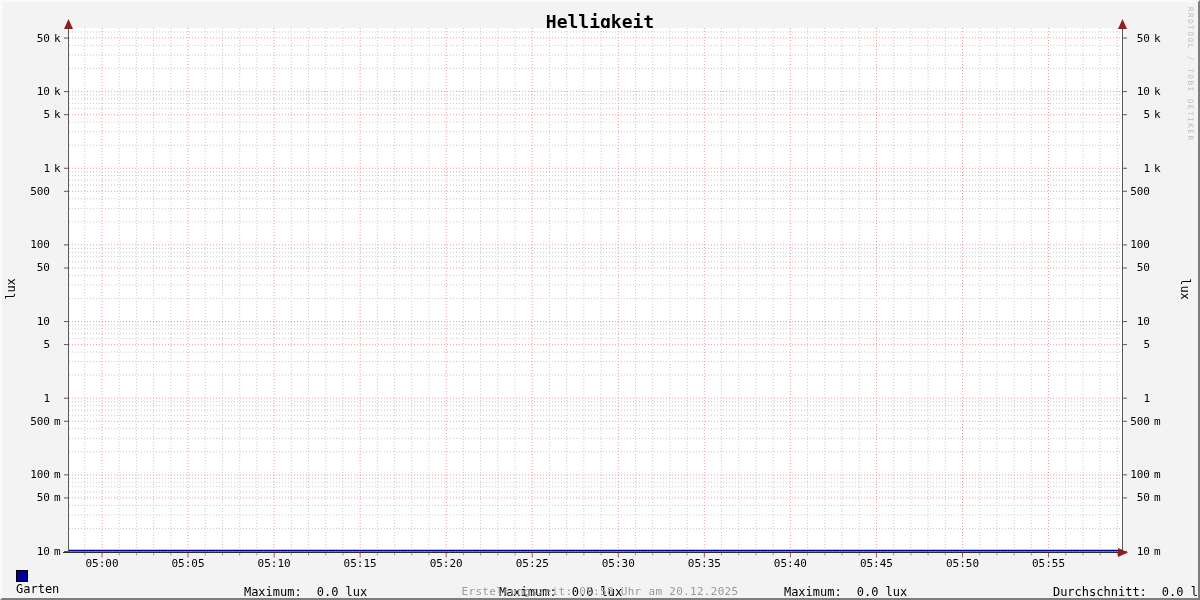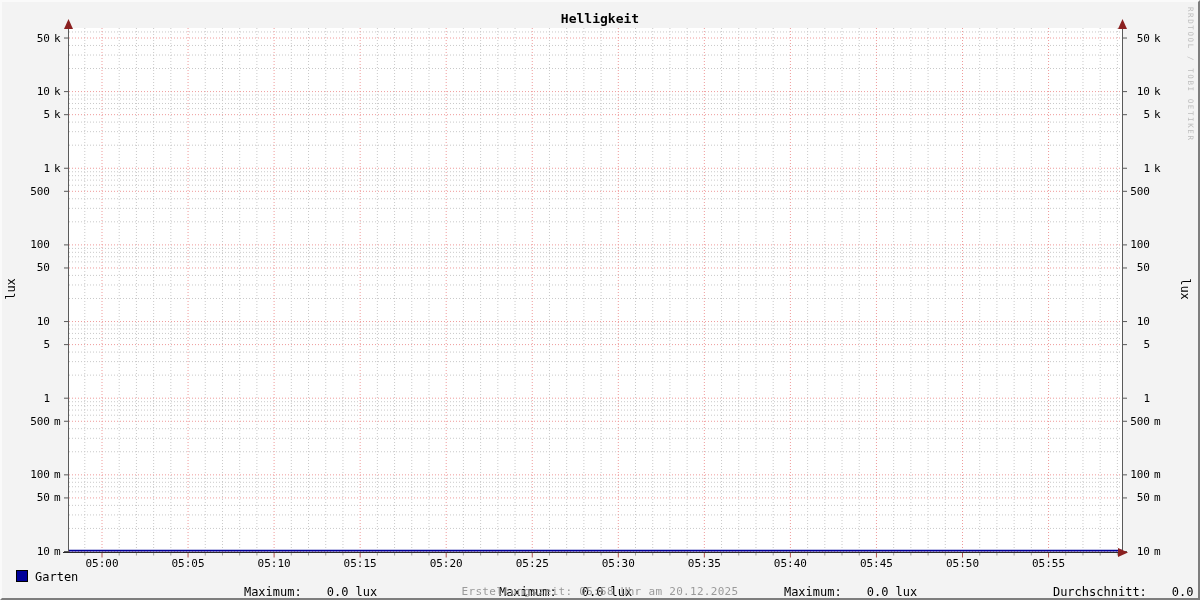--- a/index.html
+++ b/index.html
@@ -12,21 +12,21 @@
     border-left:2px solid #fafafa;
     border-bottom:2px solid #7d7d7d;
     border-right:2px solid #7d7d7d;
     font-family:"DejaVu Sans Mono","Liberation Mono",monospace;
     overflow:hidden;
   }
   #graph *{box-sizing:border-box;}
   .title{
     position:absolute;top:9px;left:0;right:0;
     text-align:center;
-    font-size:13px;font-weight:bold;color:#000;
+    font-size:18px;font-weight:bold;color:#000;
   }
   .yunit-left{
     position:absolute;left:-11px;top:280px;width:40px;
     text-align:center;font-size:12px;color:#000;
     transform:rotate(-90deg);
   }
   .yunit-right{
     position:absolute;right:-7px;top:280px;width:40px;
     text-align:center;font-size:12px;color:#000;
     transform:rotate(90deg);
@@ -34,31 +34,31 @@
   .watermark{
     position:absolute;top:5px;right:3px;
     writing-mode:vertical-rl;
     font-size:7.5px;letter-spacing:1.6px;
     color:#bdbdbd;
   }
   svg text{font-family:"DejaVu Sans Mono","Liberation Mono",monospace;}
   .legend-row{
     position:absolute;top:568px;left:14px;
     display:flex;
-    font-size:12px;color:#000;
+    font-size:12px;color:#000;flex-direction:column;
   }
   .swatch{
     display:inline-block;width:12px;height:12px;
     border:1px solid #000;margin-right:7px;
   }
   .stat{
     position:absolute;top:569px;
     font-size:12px;color:#000;white-space:pre;
   }
-  .stat .val{margin-left:25px;}
+  .stat .val{margin-left:15px;}
   .footer{
     position:absolute;top:583px;left:0;right:0;
     text-align:center;
     font-size:11px;color:#9a9a9a;letter-spacing:0.3px;
   }
 </style>
 </head>
 <body>
 
 <div id="graph">

